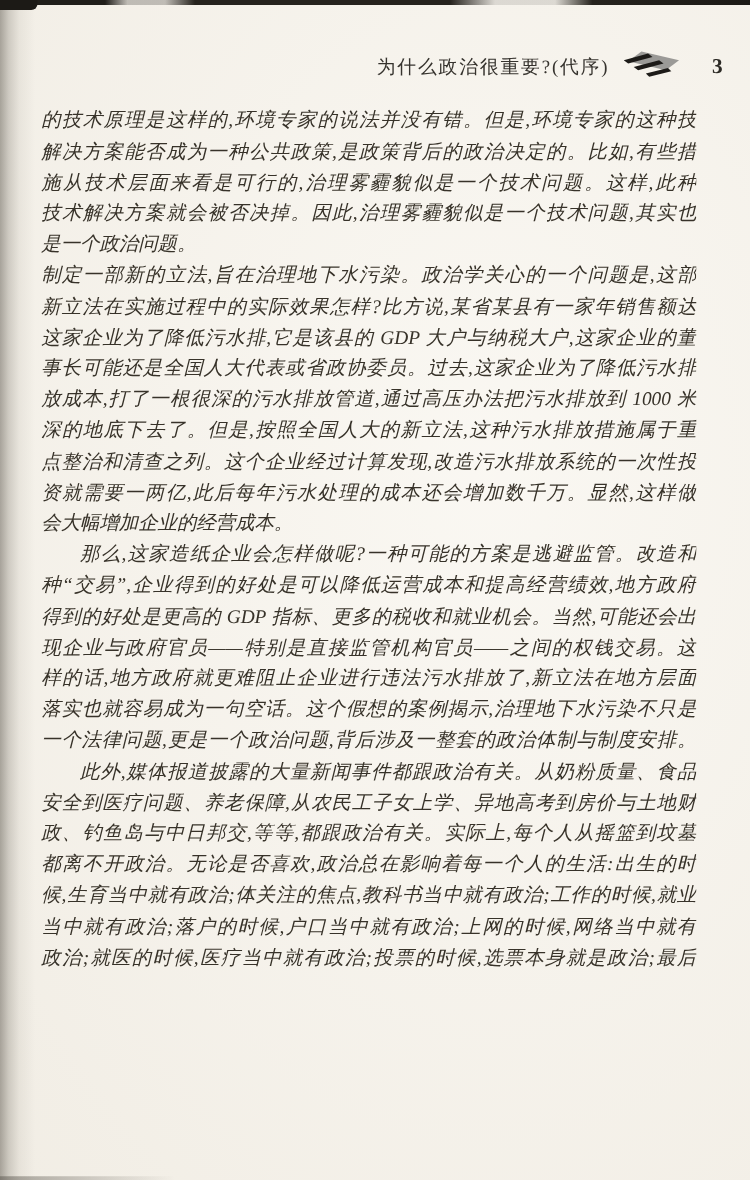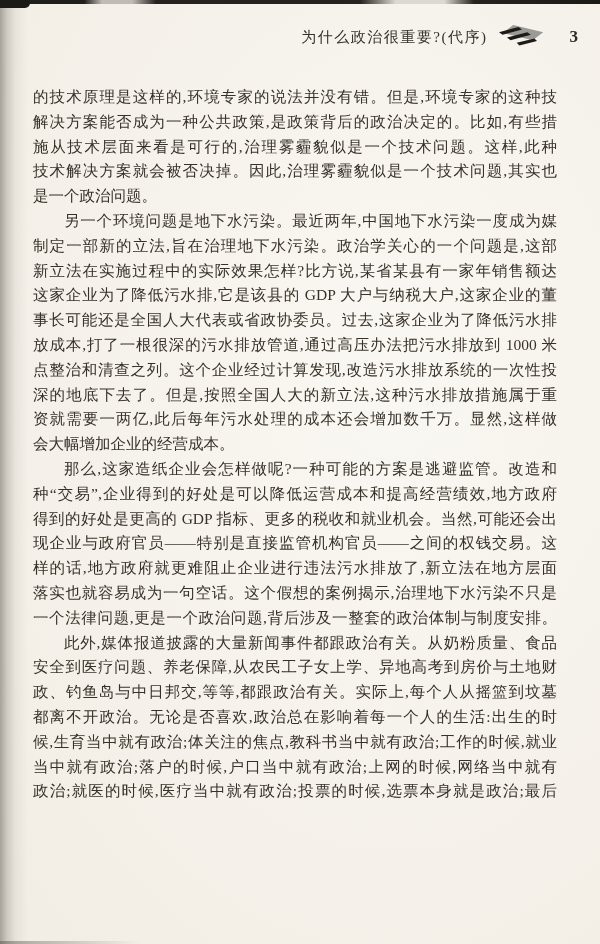--- a/index.html
+++ b/index.html
@@ -33,34 +33,34 @@
   .edge-bottom {
     position:absolute; bottom:0; left:0; width:140px; height:3px;
     background:linear-gradient(to right, rgba(90,86,78,.5), rgba(90,86,78,0));
   }
   .paper-tint {
     position:absolute; inset:0; pointer-events:none;
     background:radial-gradient(ellipse at 65% 40%, rgba(255,255,255,.25), rgba(214,205,190,.18) 95%);
   }
 
   .header {
-    position:absolute; top:24px; left:0; width:582px; height:26px;
+    position:absolute; top:40px; left:0; width:582px; height:26px;
     display:flex; align-items:center; justify-content:flex-end; gap:11px;
   }
   .header-title {
     font-size:15px; color:#36332e; letter-spacing:1.5px;
   }
   .logo { width:46px; height:27px; display:block; }
   .page-number {
     font-weight:bold; font-size:17px; color:#2c2a25;
     margin-left:14px; margin-right:4px;
   }
 
   .text-block {
-    position:absolute; left:33px; top:85px; width:524px;
+    position:absolute; left:33px; top:85px; width:524px;font-style:italic;
   }
   .line {
     height:24.8px; line-height:24.8px;
     font-size:15.5px; color:#373229;
     text-align:justify; text-align-last:justify;
     overflow:hidden; white-space:nowrap;
   }
   .line.indent { text-indent:31px; }
   .line.end { text-align-last:left; white-space:normal; }
 </style>
@@ -84,28 +84,27 @@
     </svg>
     <span class="page-number">3</span>
   </div>
 
   <div class="text-block">
       <div class="line">的技术原理是这样的,环境专家的说法并没有错。但是,环境专家的这种技</div>
       <div class="line">解决方案能否成为一种公共政策,是政策背后的政治决定的。比如,有些措</div>
       <div class="line">施从技术层面来看是可行的,治理雾霾貌似是一个技术问题。这样,此种</div>
       <div class="line">技术解决方案就会被否决掉。因此,治理雾霾貌似是一个技术问题,其实也</div>
       <div class="line end">是一个政治问题。</div>
-      <div class="line indent">另一个环境问题是地下水污染。最近两年,中国地下水污染一度成为媒</div>
       <div class="line">制定一部新的立法,旨在治理地下水污染。政治学关心的一个问题是,这部</div>
       <div class="line">新立法在实施过程中的实际效果怎样?比方说,某省某县有一家年销售额达</div>
       <div class="line">这家企业为了降低污水排,它是该县的 GDP 大户与纳税大户,这家企业的董</div>
       <div class="line">事长可能还是全国人大代表或省政协委员。过去,这家企业为了降低污水排</div>
       <div class="line">放成本,打了一根很深的污水排放管道,通过高压办法把污水排放到 1000 米</div>
+      <div class="line">深的地底下去了。但是,按照全国人大的新立法,这种污水排放措施属于重</div>
       <div class="line">点整治和清查之列。这个企业经过计算发现,改造污水排放系统的一次性投</div>
-      <div class="line">深的地底下去了。但是,按照全国人大的新立法,这种污水排放措施属于重</div>
       <div class="line">资就需要一两亿,此后每年污水处理的成本还会增加数千万。显然,这样做</div>
       <div class="line end">会大幅增加企业的经营成本。</div>
       <div class="line indent">那么,这家造纸企业会怎样做呢?一种可能的方案是逃避监管。改造和</div>
       <div class="line">种“交易”,企业得到的好处是可以降低运营成本和提高经营绩效,地方政府</div>
       <div class="line">得到的好处是更高的 GDP 指标、更多的税收和就业机会。当然,可能还会出</div>
       <div class="line">现企业与政府官员——特别是直接监管机构官员——之间的权钱交易。这</div>
       <div class="line">样的话,地方政府就更难阻止企业进行违法污水排放了,新立法在地方层面</div>
       <div class="line">落实也就容易成为一句空话。这个假想的案例揭示,治理地下水污染不只是</div>
       <div class="line">一个法律问题,更是一个政治问题,背后涉及一整套的政治体制与制度安排。</div>
       <div class="line indent">此外,媒体报道披露的大量新闻事件都跟政治有关。从奶粉质量、食品</div>

